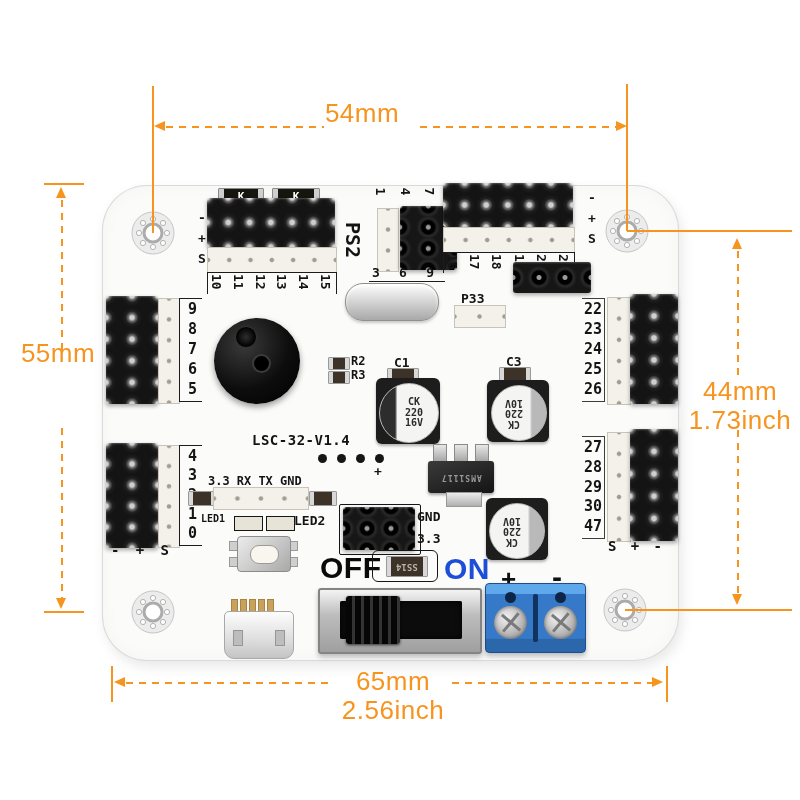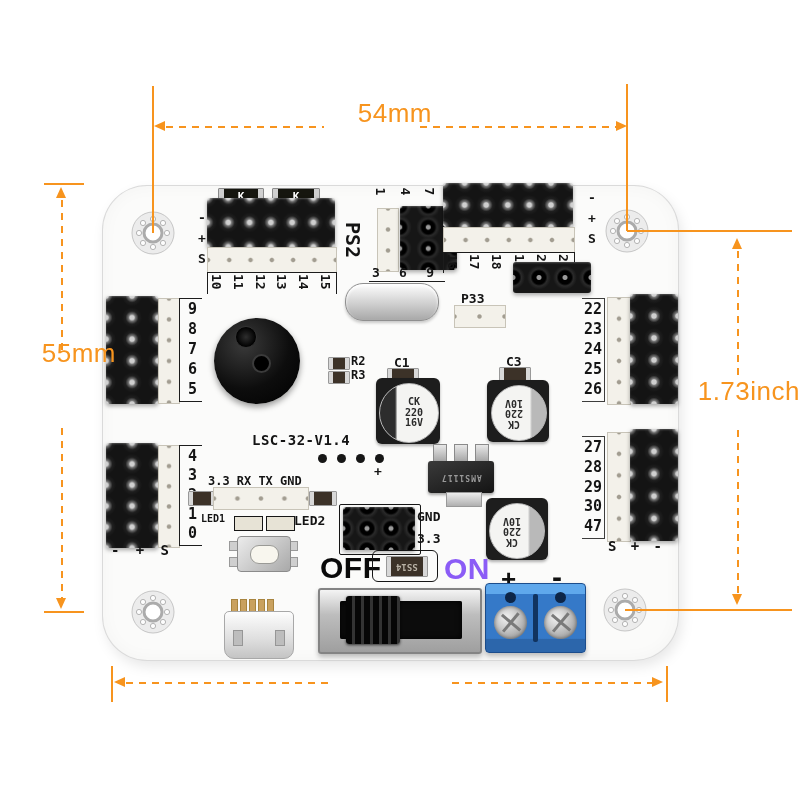--- a/index.html
+++ b/index.html
@@ -1,21 +1,21 @@
 <!DOCTYPE html>
 <html style="--accent: #F7941E;"><head>
 <meta charset="utf-8">
 <style>
   html,body{margin:0;padding:0;background:#fff;}
   #page{position:relative;width:800px;height:800px;background:#fff;overflow:hidden;
         font-family:"Liberation Sans",sans-serif;}
   .abs{position:absolute;}
   
   .dim-label{color:var(--accent,#F7941E);font-size:26px;line-height:29px;font-weight:500;
-             text-align:right;letter-spacing:0.5px;}
+             text-align:center;letter-spacing:0.5px;}
   .dashx{height:2px;background:repeating-linear-gradient(90deg,var(--accent) 0 7px,transparent 7px 13px);}
   .dashy{width:2px;background:repeating-linear-gradient(180deg,var(--accent) 0 7px,transparent 7px 13px);}
   .solid{background:var(--accent);}
   .ah{width:0;height:0;}
   .ah-l{border-top:5.5px solid transparent;border-bottom:5.5px solid transparent;border-right:11px solid var(--accent);}
   .ah-r{border-top:5.5px solid transparent;border-bottom:5.5px solid transparent;border-left:11px solid var(--accent);}
   .ah-u{border-left:5.5px solid transparent;border-right:5.5px solid transparent;border-bottom:11px solid var(--accent);}
   .ah-d{border-left:5.5px solid transparent;border-right:5.5px solid transparent;border-top:11px solid var(--accent);}
   
   #board{left:103px;top:186px;width:575px;height:474px;background:#fbfbfa;border-radius:44px;
@@ -316,21 +316,21 @@
     <div class="abs" style="left:236px;top:318px;width:80px;height:49px;border:1.5px solid #161616;border-radius:2px"></div>
     <div class="abs hdr hdr-f" style="left:240px;top:321px;width:72px;height:43px;background-size:24px 21.5px;background-position:12px 10.7px"></div>
     <div class="abs silk" style="left:314px;top:323px;font-size:13px">GND</div>
     <div class="abs silk" style="left:314px;top:345px;font-size:13px">3.3</div>
 
     <div class="abs" style="left:217px;top:365px;font-weight:800;font-size:30px;color:#0a0a0a;letter-spacing:0.5px">OFF</div>
     <div class="abs outline" style="left:269px;top:364px;width:64px;height:30px"></div>
     <div class="abs chip" style="left:283px;top:370px;width:40px;height:19px;display:flex;align-items:center;justify-content:center">
       <span style="transform:rotate(180deg);font:bold 9px 'DejaVu Sans Mono',monospace;color:#b9b2a6">SS14</span>
     </div>
-    <div class="abs" style="left:341px;top:366px;font-weight:800;font-size:30px;color:#8b5cf6;letter-spacing:0.5px">ON</div>
+    <div class="abs" style="left:341px;top:366px;font-weight:800;font-size:30px;color:#1d4ed8;letter-spacing:0.5px">ON</div>
 
     <div class="abs" style="left:398px;top:378px;font-weight:bold;font-size:26px;color:#111">+</div>
     <div class="abs" style="left:449px;top:374px;font-weight:bold;font-size:30px;color:#111">-</div>
     <div class="abs screwterm" style="left:382px;top:397px;width:99px;height:68px">
       <div class="abs" style="left:47px;top:10px;width:5px;height:48px;background:#11335f;border-radius:2px"></div>
       <div class="abs dot" style="left:19px;top:8px;width:11px;height:11px;background:#0d2547"></div>
       <div class="abs dot" style="left:69px;top:8px;width:11px;height:11px;background:#0d2547"></div>
       <div class="abs screw" style="left:8px;top:22px;width:33px;height:33px"></div>
       <div class="abs screw" style="left:58px;top:22px;width:33px;height:33px"></div>
     </div>
@@ -371,23 +371,28 @@
     <div>55mm</div>
   </div>
 
   <div class="abs solid" style="left:627px;top:230px;width:165px;height:2px"></div>
   <div class="abs solid" style="left:625px;top:609px;width:167px;height:2px"></div>
   <div class="abs ah ah-u" style="left:732px;top:238px"></div>
   <div class="abs dashy" style="left:737px;top:251px;height:125px"></div>
   <div class="abs dashy" style="left:737px;top:430px;height:164px"></div>
   <div class="abs ah ah-d" style="left:732px;top:594px"></div>
   <div class="abs dim-label" style="left:680px;top:377px;width:120px">
+    <div>44mm</div>
     <div>1.73inch</div>
   </div>
 
   <div class="abs solid" style="left:111px;top:666px;width:2px;height:36px"></div>
   <div class="abs solid" style="left:666px;top:666px;width:2px;height:36px"></div>
   <div class="abs ah ah-l" style="left:114px;top:677px"></div>
   <div class="abs dashx" style="left:126px;top:682px;width:204px"></div>
   <div class="abs dashx" style="left:452px;top:682px;width:200px"></div>
   <div class="abs ah ah-r" style="left:652px;top:677px"></div>
+  <div class="abs dim-label" style="left:320px;top:667px;width:146px">
+    <div>65mm</div>
+    <div>2.56inch</div>
+  </div>
 
 </div>
 
 </body></html>

